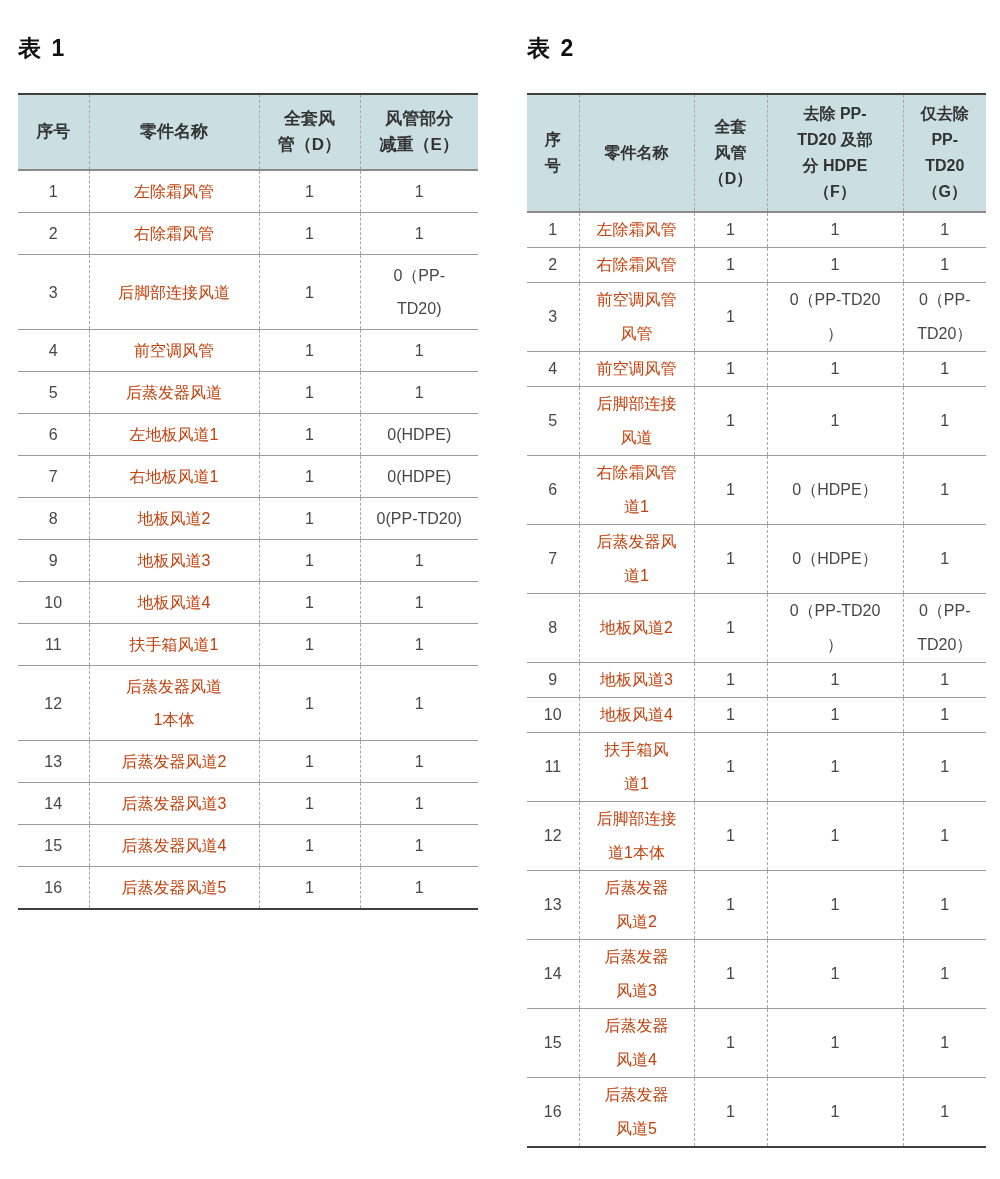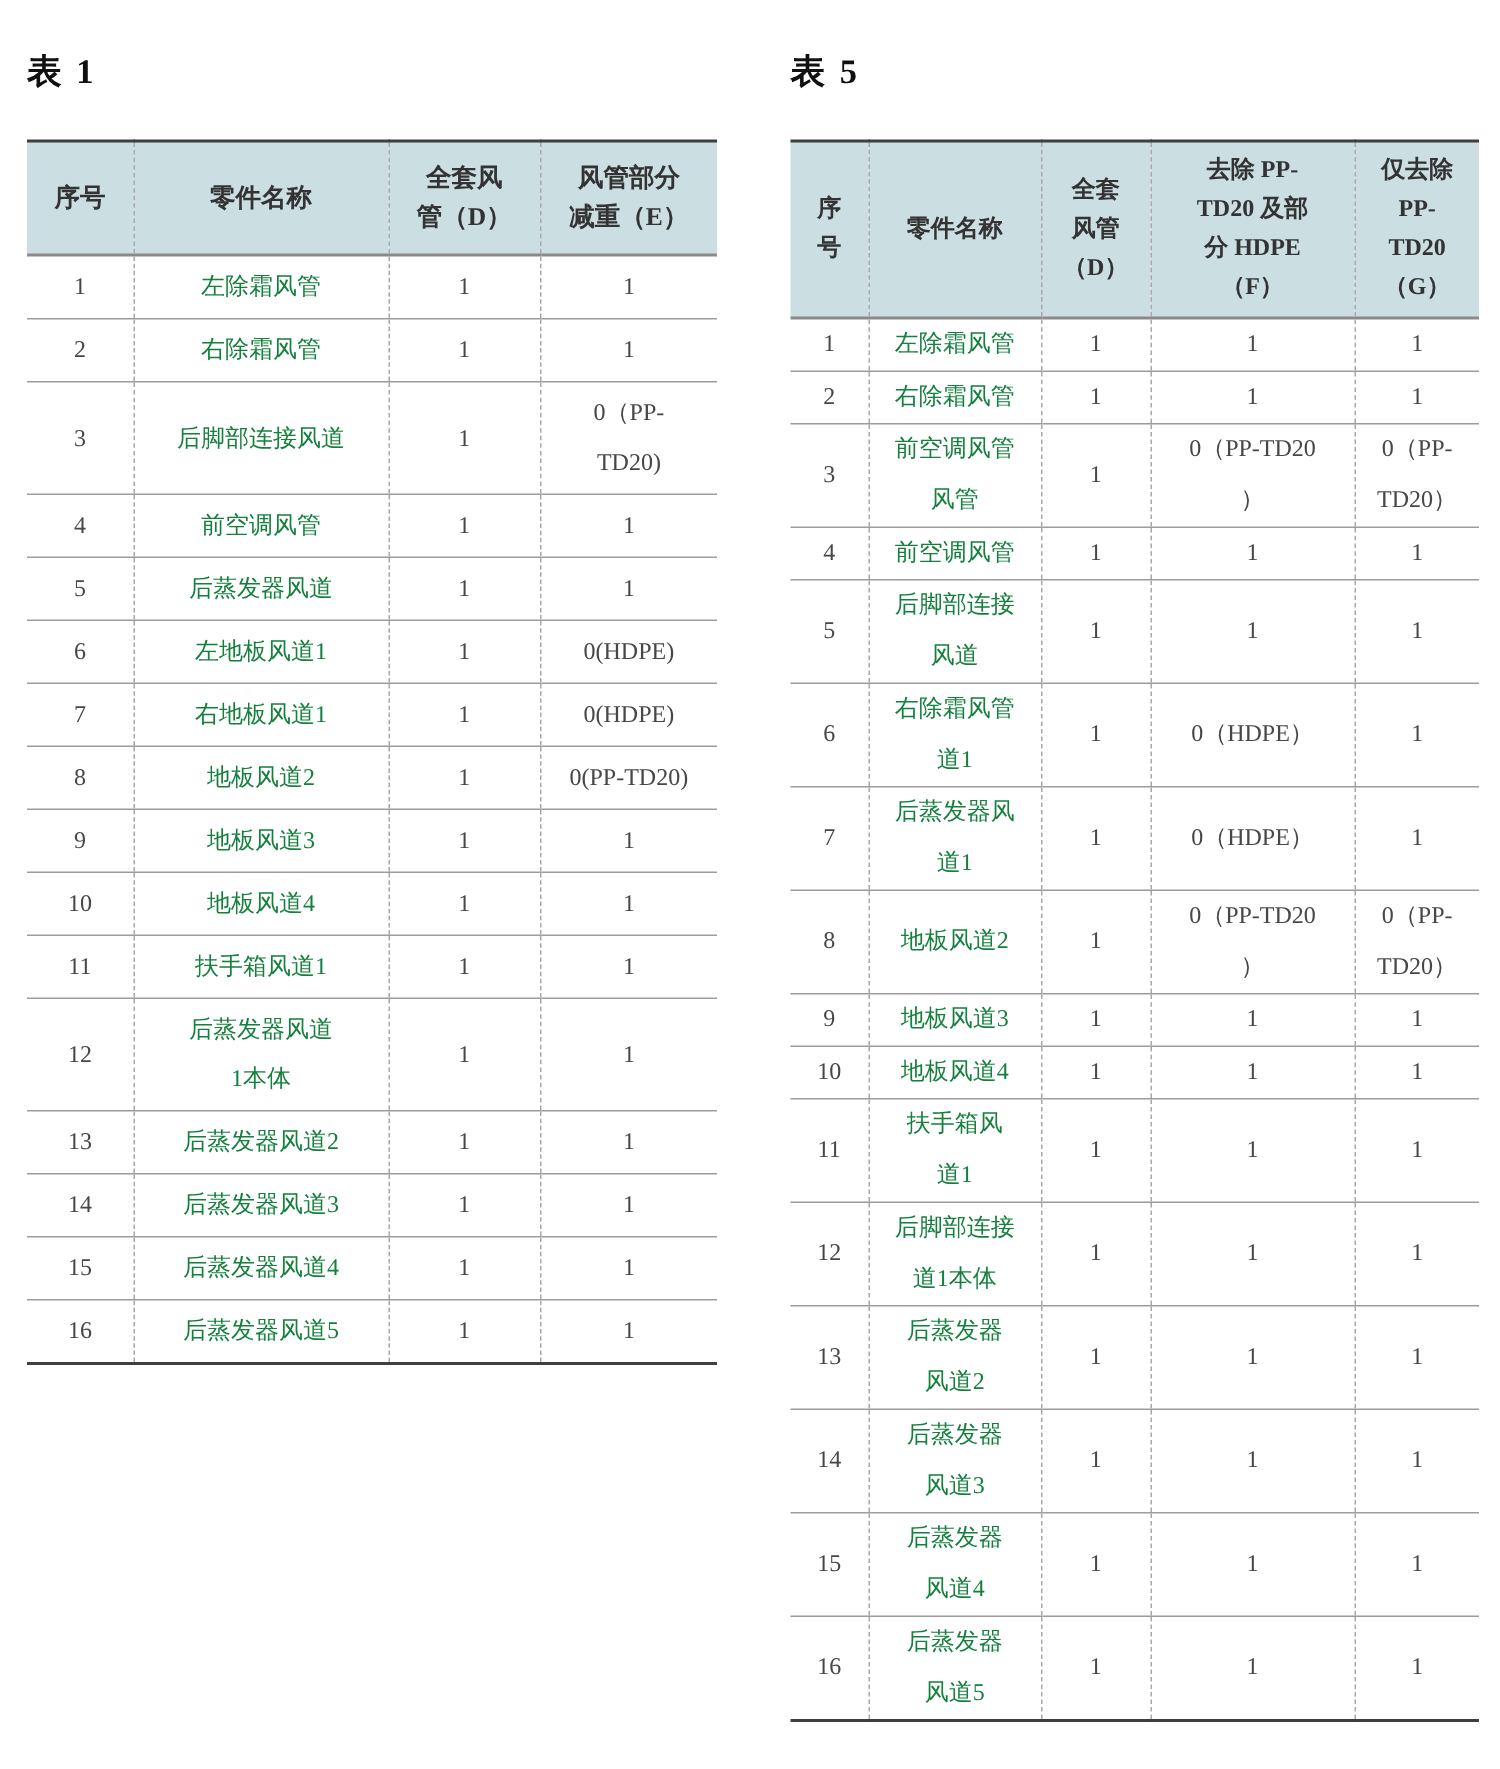--- a/index.html
+++ b/index.html
@@ -7,21 +7,20 @@
     padding: 0;
     background: #ffffff;
     font-family: "Liberation Sans", "DejaVu Sans", sans-serif;
   }
   .canvas {
     position: relative;
     width: 1000px;
     height: 1179px;
     background: #ffffff;
     overflow: hidden;
-    font-family: Liberation Serif, serif;
   }
   .tbl-wrap { position: absolute; top: 34px; }
   .tbl-wrap.t1 { left: 18px;  width: 460px; }
   .tbl-wrap.t2 { left: 527px; width: 459px; }
 
   .tbl-title {
     margin: 0 0 31px 0;
     font-size: 23px;
     line-height: 28px;
     font-weight: 700;
@@ -55,21 +54,21 @@
     font-size: 16px;
     text-align: center;
     vertical-align: middle;
     white-space: pre-line;
     border-top: 1.5px solid #9c9c9c;
     padding: 4px 2px;
     line-height: 33px;
   }
   .t2 .datatable td { padding: 0 2px; line-height: 34px; }
 
-  .datatable td.col-1 { color: #15803d; }
+  .datatable td.col-1 { color: #c2410c; }
 
   .datatable th:not(:first-child),
   .datatable td:not(:first-child) {
     border-left: 1px dashed #a8a8a8;
   }
 
   
   .t1 col.c0 { width: 71px; }
   .t1 col.c1 { width: 170px; }
   .t1 col.c2 { width: 101px; }
@@ -202,21 +201,21 @@
             <td class="col-0">16</td>
             <td class="col-1">后蒸发器风道5</td>
             <td class="col-2">1</td>
             <td class="col-3">1</td>
           </tr>
         </tbody>
     </table>
   </section>
 
   <section class="tbl-wrap t2">
-    <h2 class="tbl-title">表 5</h2>
+    <h2 class="tbl-title">表 2</h2>
     <table class="datatable">
       <colgroup>
         <col class="c0">
           <col class="c1">
           <col class="c2">
           <col class="c3">
           <col class="c4">
       </colgroup>
       <thead>
         <tr>

